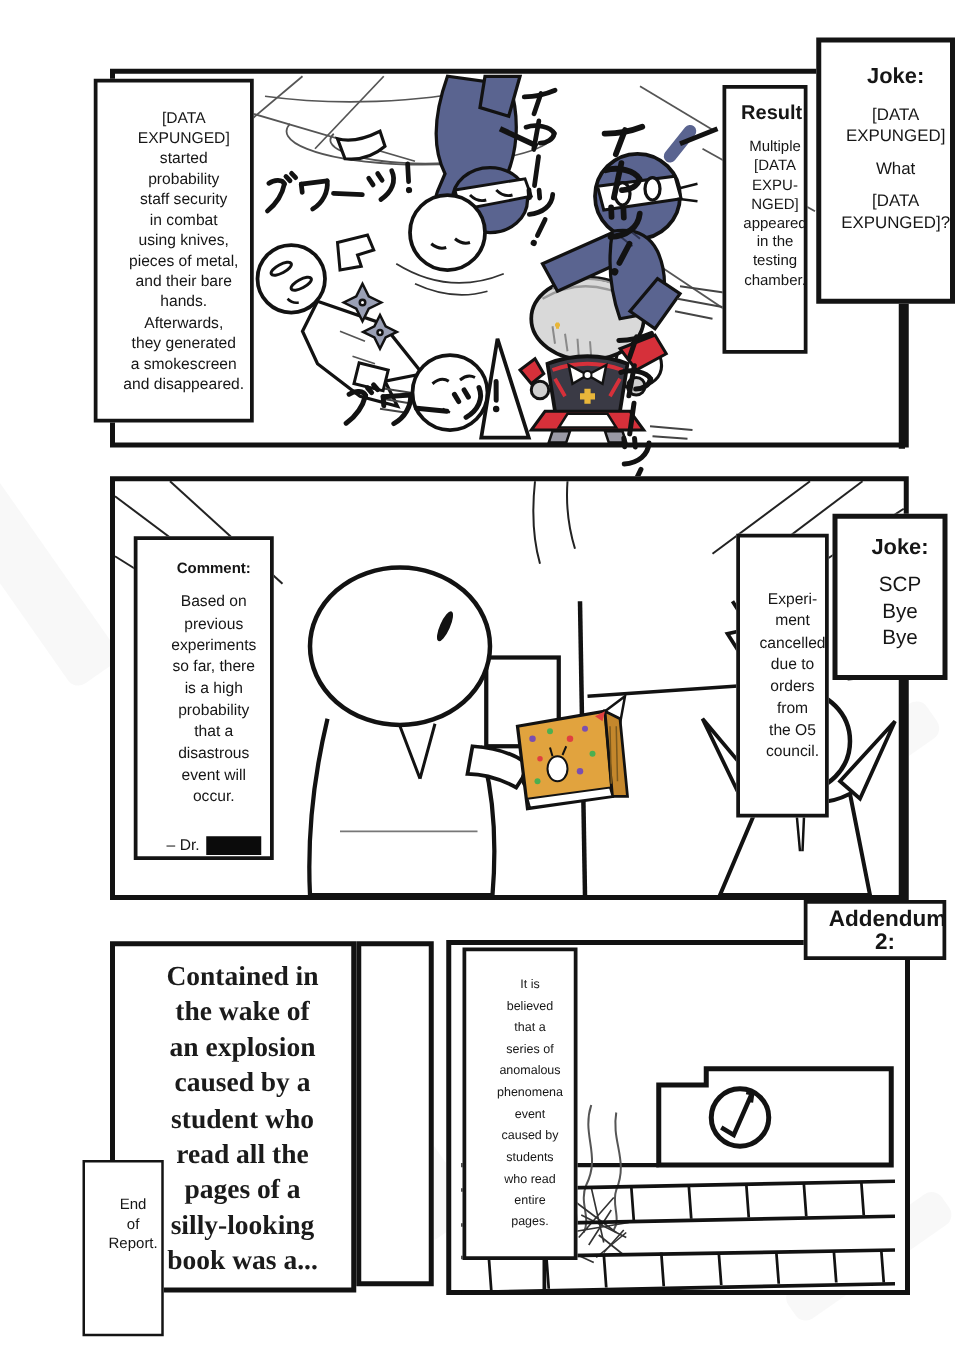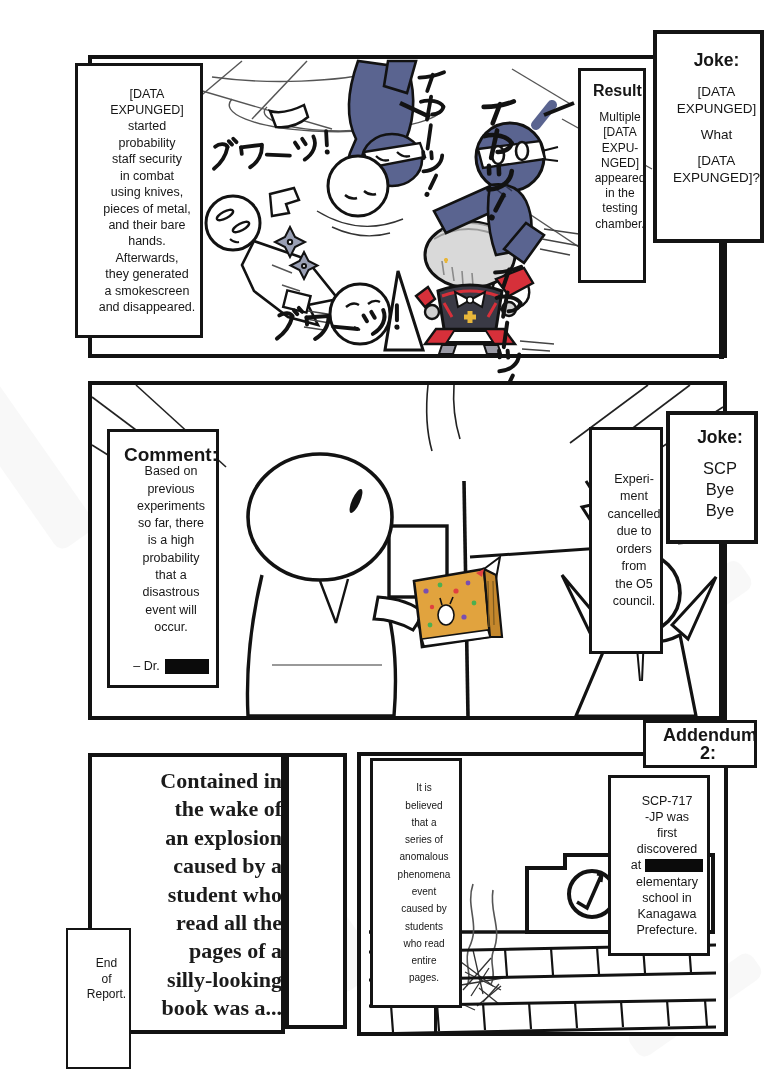--- a/index.html
+++ b/index.html
@@ -20,39 +20,39 @@
               font-size:12.5px;line-height:16.4px;}
   #box-result{left:578px;top:68px;width:68px;height:215px;padding-top:12px;
               font-size:12px;line-height:15.2px;}
   #box-result .hd{font-size:16px;margin-bottom:12px;}
   #box-joke1{left:653px;top:30px;width:111px;height:213px;border-width:4px;padding-top:18px;
              font-size:13.5px;line-height:17px;}
   #box-joke1 .hd{font-size:17.5px;margin-bottom:14px;}
   #box-joke1 .grp{margin-bottom:9px;}
   #box-comment{left:107px;top:429px;width:112px;height:259px;padding-top:14px;
                font-size:12.5px;line-height:17.3px;}
-  #box-comment .hd{font-size:19px;}
+  #box-comment .hd{font-size:12px;margin-bottom:10px;}
   #box-comment .sign{margin-top:22px;display:flex;align-items:center;gap:5px;}
   #box-cancel{left:589px;top:427px;width:74px;height:227px;justify-content:center;
               font-size:12.5px;line-height:17.5px;}
   #box-joke2{left:666px;top:411px;width:92px;height:133px;border-width:4px;padding-top:12px;
              font-size:16.5px;line-height:21px;}
   #box-joke2 .hd{font-size:17.5px;margin-bottom:10px;}
   #box-belief{left:370px;top:758px;width:92px;height:250px;justify-content:center;
               font-size:10px;line-height:17.3px;z-index:6;}
   #box-addendum{left:643px;top:720px;width:114px;height:48px;justify-content:center;
                 font-size:18px;line-height:18.5px;font-weight:bold;z-index:7;}
   #box-addendum .bd{width:90px;white-space:normal;}
   #box-scp{left:608px;top:775px;width:102px;height:181px;justify-content:center;
            font-size:12.5px;line-height:16.2px;z-index:7;}
   #box-end{left:66px;top:928px;width:65px;height:141px;border-width:2px;padding-top:26px;
            font-size:12px;line-height:15.5px;z-index:8;}
   #serif-block{position:absolute;left:14px;top:10px;width:176px;
                font-family:"Liberation Serif","DejaVu Serif",serif;font-weight:700;
-               font-size:22px;line-height:28.4px;color:#1b1b1b;text-align:right;}
+               font-size:22px;line-height:28.4px;color:#1b1b1b;text-align:center;}
 </style>
 </head>
 <body>
 
 <div id="page">
 
   <div class="wm" style="left:-10px;top:330px;width:46px;height:230px;"></div>
   <div class="wm" style="left:280px;top:800px;width:50px;height:200px;"></div>
   <div class="wm" style="left:600px;top:600px;width:160px;height:34px;"></div>
   <div class="wm" style="left:620px;top:990px;width:150px;height:30px;"></div>
@@ -425,38 +425,20 @@
         <div class="ln">who read</div>
         <div class="ln">entire</div>
         <div class="ln">pages.</div>
       </div>
   </div>
   <div class="conn" style="left:434px;top:1006px;width:3px;height:28px;"></div>
 
   <div class="tbox" id="box-addendum">
     <div class="bd">Addendum 2:</div>
   </div>
-  <div class="tbox" id="box-scp">
-    <div>
-        <div class="ln">SCP-717</div>
-        <div class="ln">-JP was</div>
-        <div class="ln">first</div>
-        <div class="ln">discovered</div>
-      </div>
-    <div style="display:flex;align-items:center;gap:4px;">
-      <span>at</span>
-      <span class="redact" style="width:58px;height:13px;"></span>
-    </div>
-    <div>
-        <div class="ln">elementary</div>
-        <div class="ln">school in</div>
-        <div class="ln">Kanagawa</div>
-        <div class="ln">Prefecture.</div>
-      </div>
-  </div>
 
   <div class="tbox" id="box-end">
     <div>
         <div class="ln">End</div>
         <div class="ln">of</div>
         <div class="ln">Report.</div>
       </div>
   </div>
 
 </div>

